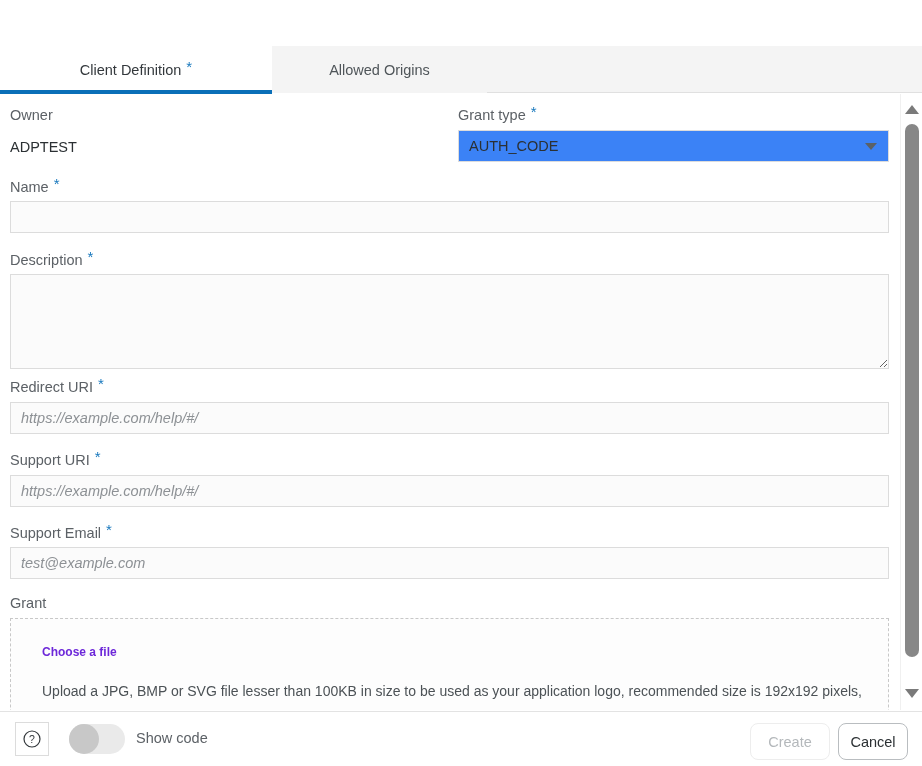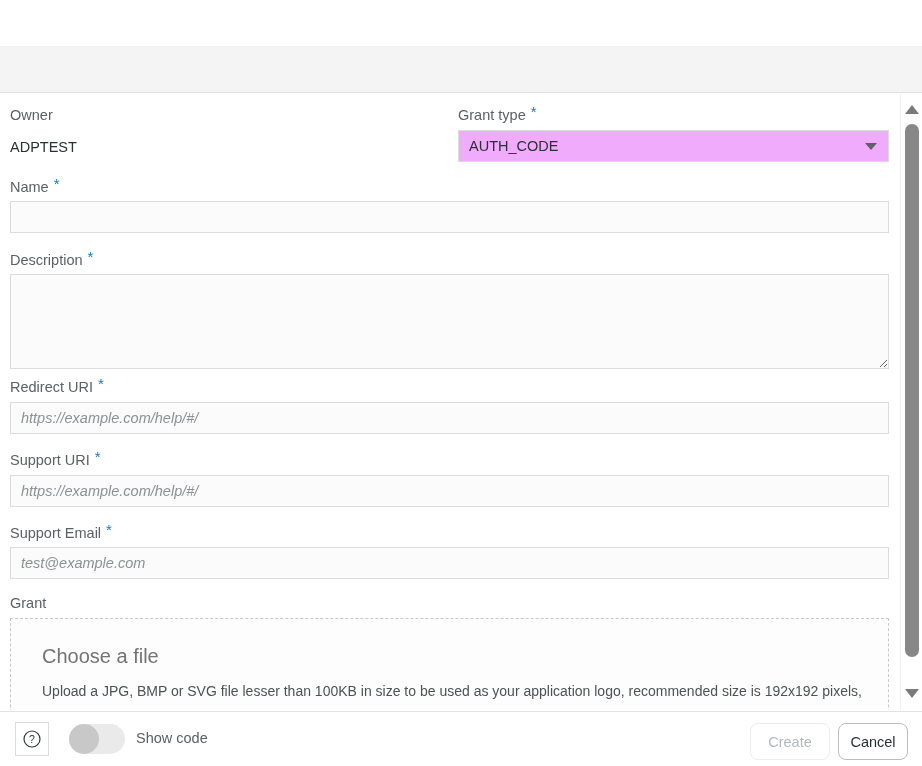--- a/index.html
+++ b/index.html
@@ -123,21 +123,21 @@
     outline: none;
     resize: both;
   }
 
   .select-wrap {
     position: relative;
     width: 431px; height: 32px;
   }
   .select-box {
     width: 431px; height: 32px;
-    background: #f0abfc;
+    background: #3b82f6;
     border: 1px solid #dcdcdc;
     font-size: 14.5px;
     color: #2b3033;
     display: flex; align-items: center;
     padding: 0 10px;
     cursor: pointer;
   }
   .caret {
     position: absolute;
     right: 12px; top: 13px;
@@ -154,21 +154,21 @@
   
   .dropzone {
     position: absolute;
     left: 10px; top: 524px;
     width: 879px; height: 120px;
     border: 1px dashed #c8c8c8;
     background: #fdfdfd;
   }
   .dz-title {
     position: absolute; left: 31px; top: 26px;
-    font-size: 20px; color: #737373;
+    font-size: 12px; color: #6d28d9; font-weight: bold;
   }
   .dz-desc {
     position: absolute; left: 31px; top: 62px;
     width: 820px;
     font-size: 14px; color: #4c5256;
     line-height: 1.55;
   }
 
   
   .vscroll {
@@ -255,20 +255,27 @@
     cursor: pointer;
   }
 </style>
 </head>
 <body>
 
 <div class="app">
 
 
   <div class="tabbar">
+    <div class="tab w1 active">
+      <span>Client Definition</span>
+      <span class="req">*</span>
+    </div>
+    <div class="tab w3">
+      <span>Allowed Origins</span>
+    </div>
   </div>
 
   <div class="content">
     <div class="inner">
 
       <div class="p" style="left:10px; top:14px;">
         <span class="label">Owner</span>
       </div>
       <div class="p value-text" style="left:10px; top:45px;">ADPTEST</div>
 

